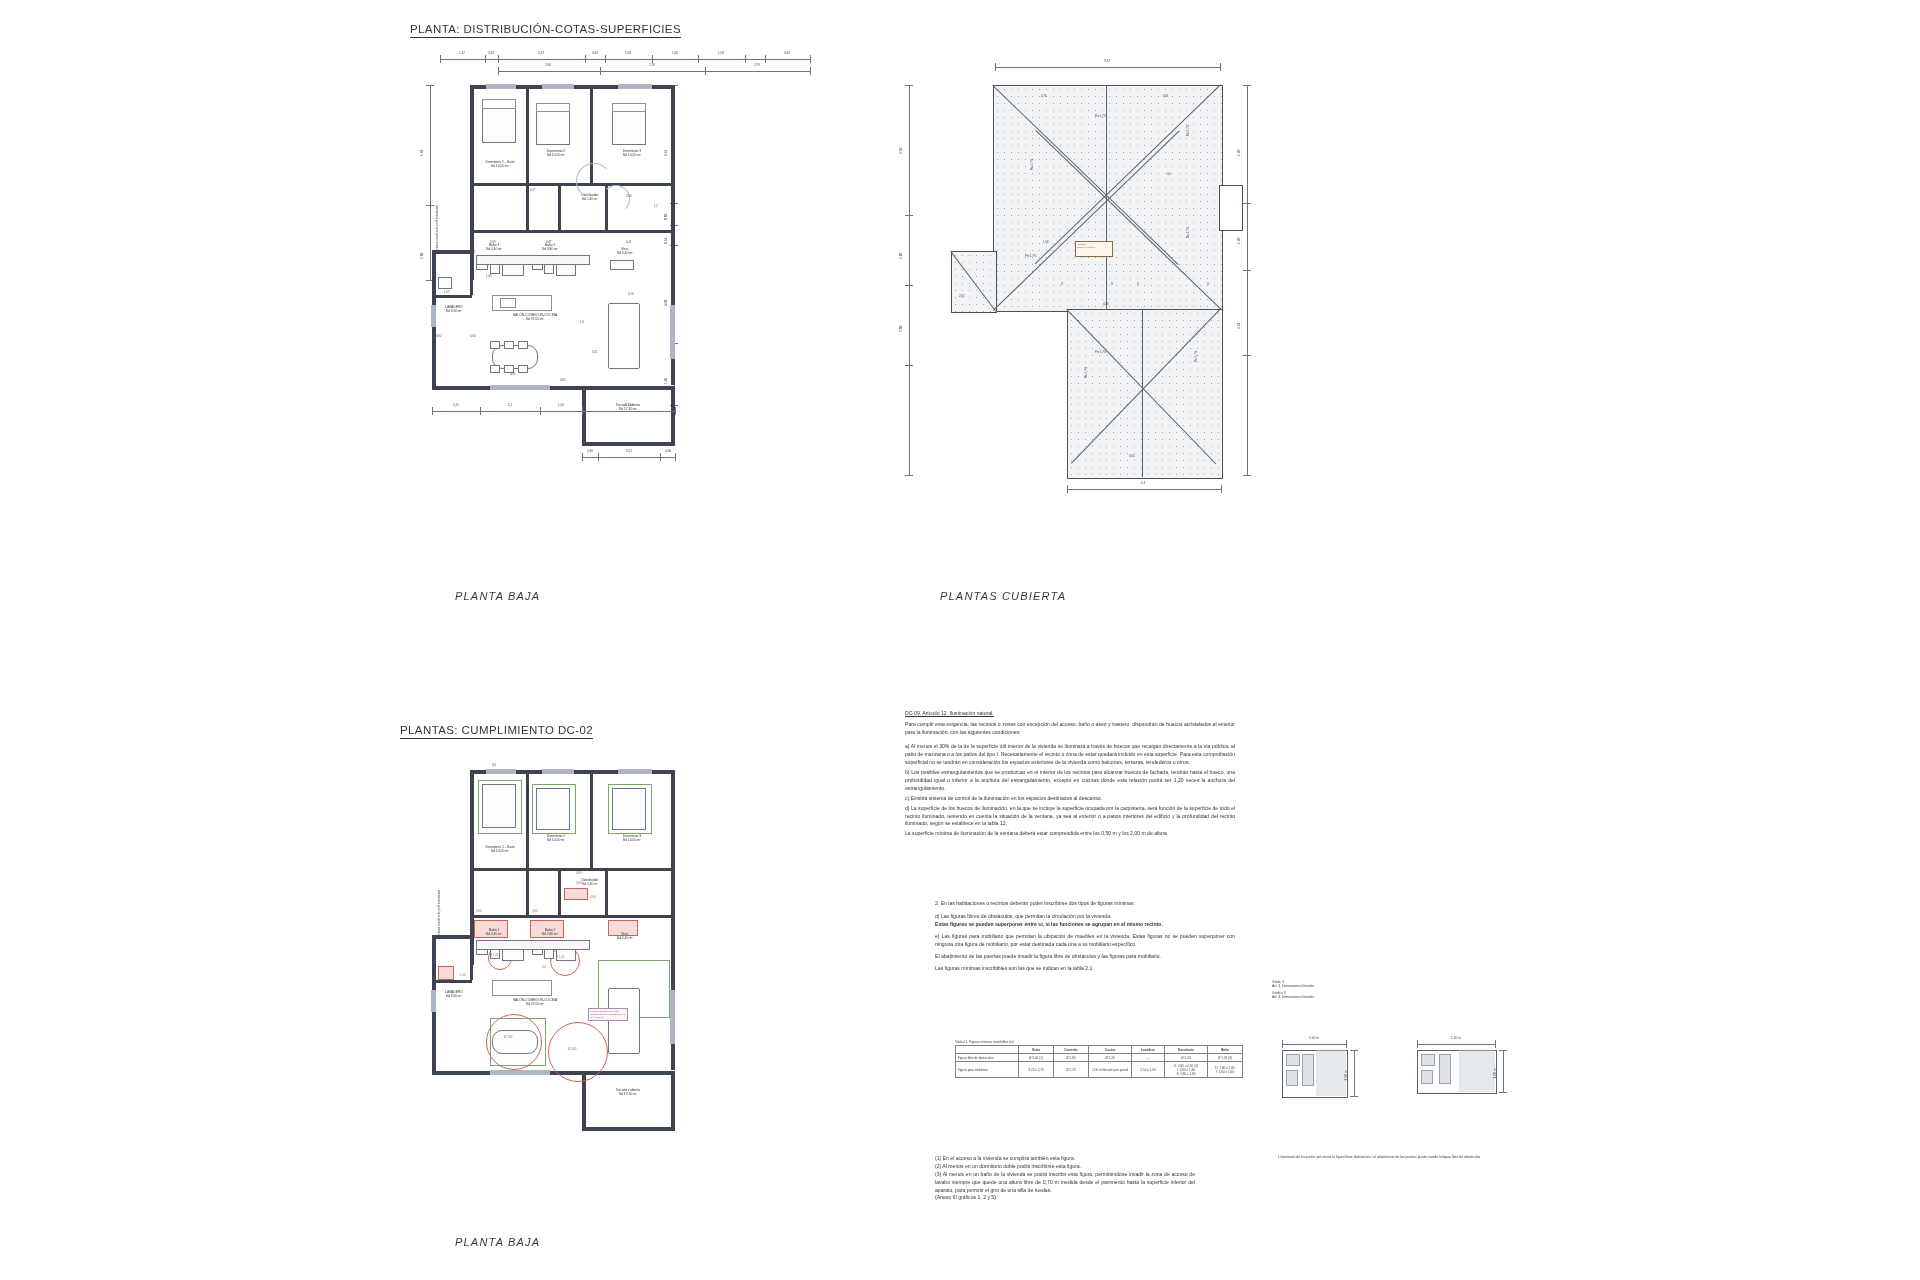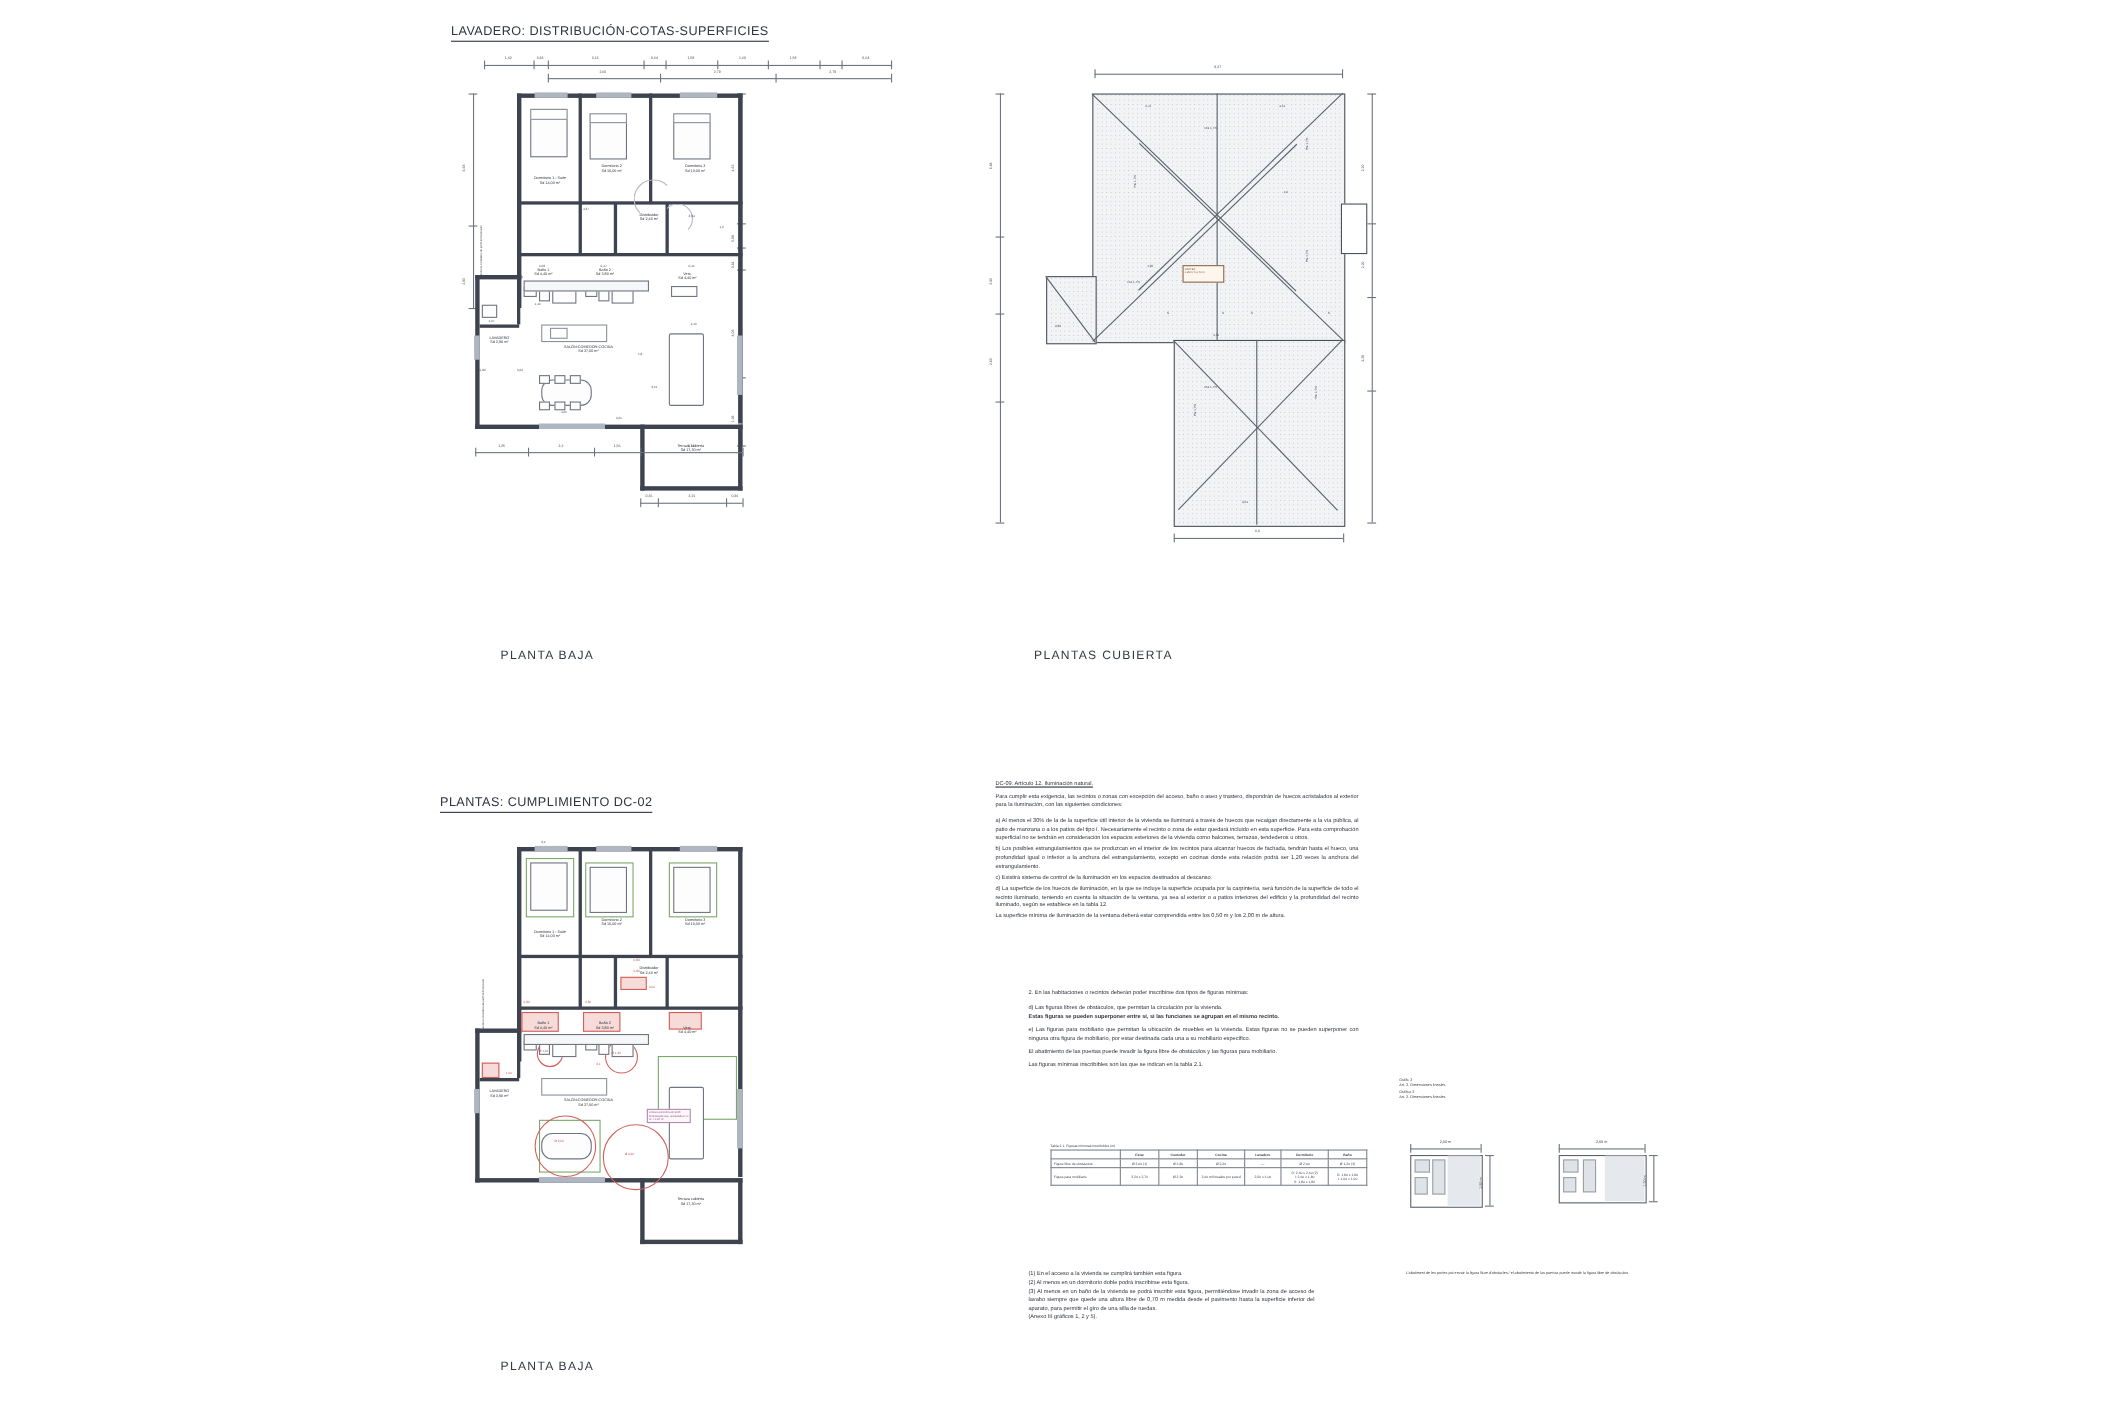--- a/index.html
+++ b/index.html
@@ -11,21 +11,21 @@
     position:relative;
     overflow:hidden;
   }
   .sheet{position:absolute;inset:0;background:#fff;}
 
   
   .ttl{
     font-size:11.5px;letter-spacing:.4px;color:#2f3540;
     border-bottom:1px solid #2f3540;display:inline-block;padding-bottom:2px;
   }
-  .caption{font-size:11px;letter-spacing:1.2px;color:#343a44;}
+  .caption{font-size:11px;letter-spacing:1.2px;color:#343a44;font-style:italic;}
   .tiny{font-size:3.4px;line-height:1.25;color:#3a3f48;}
   .xtiny{font-size:2.8px;line-height:1.2;color:#454a52;}
 
   
   .dimrow{position:absolute;height:8px;}
   .dimrow .seg{
     position:absolute;top:4px;height:0;border-top:.5px solid #6d7480;
   }
   .dimrow .tick{position:absolute;top:0;width:0;height:8px;border-left:.5px solid #6d7480;}
   .dimrow .lbl{position:absolute;top:-4px;font-size:3.2px;color:#454a52;transform:translateX(-50%);}
@@ -78,21 +78,21 @@
   .bathbox{position:absolute;border:.7px solid #5b626d;background:#fff;}
   .bathfill{position:absolute;background:#dfe3e8;border:.5px solid #9aa1ab;}
   .bathgrey{position:absolute;background:#c6ccd4;}
 </style>
 </head>
 <body>
 
 <div class="sheet">
 
   <div style="position:absolute;left:410px;top:19px;">
-    <span class="ttl">LAVADERO: DISTRIBUCIÓN-COTAS-SUPERFICIES</span>
+    <span class="ttl">PLANTA: DISTRIBUCIÓN-COTAS-SUPERFICIES</span>
   </div>
 
   <div class="plan" style="left:430px;top:55px;width:390px;height:420px;">
 
     <div class="dimrow" style="left:10px;top:0px;width:380px;">
       <div class="seg" style="left:0;width:370px;"></div>
       <div class="tick" style="left:0;"></div>
         <div class="tick" style="left:45px;"></div>
       <div class="tick" style="left:58px;"></div>
         <div class="tick" style="left:145px;"></div>

